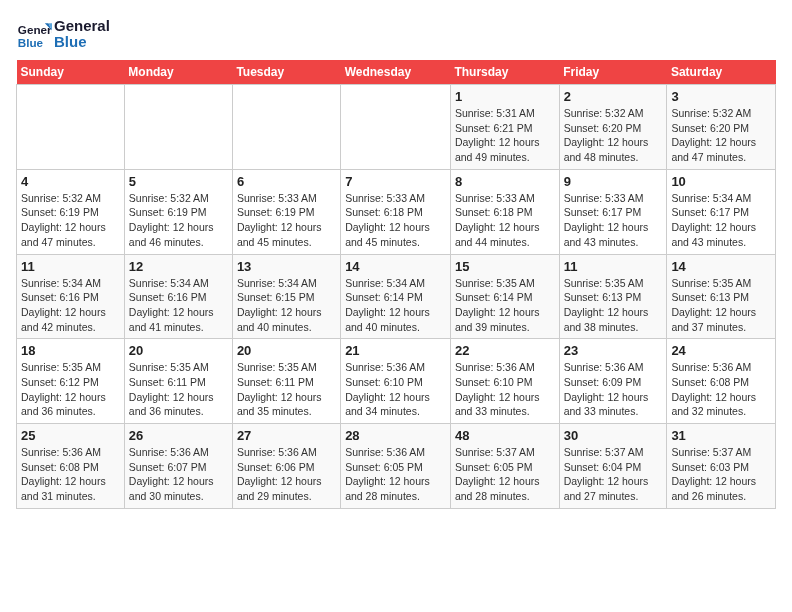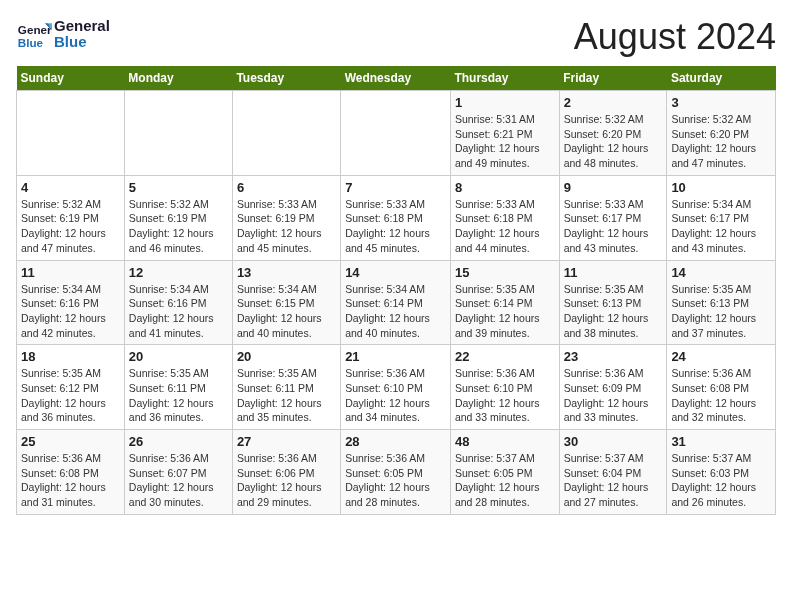--- a/index.html
+++ b/index.html
@@ -36,21 +36,21 @@
     .subtitle {
       font-size: 15px;
       color: #555;
     }
     table {
       width: 100%;
       border-collapse: collapse;
       font-size: 11px;
     }
     thead th {
-      background: #4d7c0f;
+      background: #ef4444;
       color: #fff;
       padding: 5px 4px;
       text-align: left;
       font-size: 12px;
       font-weight: bold;
     }
     tbody td {
       border: 1px solid #ccc;
       vertical-align: top;
       padding: 4px;
@@ -86,21 +86,20 @@
       <text x="2" y="34" font-size="13" font-weight="bold" fill="#1e6eb5">Blue</text>
       <polygon points="32,8 40,16 36,8" fill="#1e6eb5"></polygon>
       <polygon points="36,8 40,16 40,8" fill="#5ba3d9"></polygon>
     </svg>
     <div>
       <div style="font-size:15px; font-weight:bold; color:#1a1a2e; line-height:1.1;">General</div>
       <div style="font-size:15px; font-weight:bold; color:#1e6eb5; line-height:1.1;">Blue</div>
     </div>
   </div>
   <div class="title-block">
-    <div class="month-title">August 2024</div>
   </div>
 </div>
 
 <table>
   <thead>
     <tr id="header-row">
         <th>Sunday</th>
         <th>Monday</th>
         <th>Tuesday</th>
         <th>Wednesday</th>

